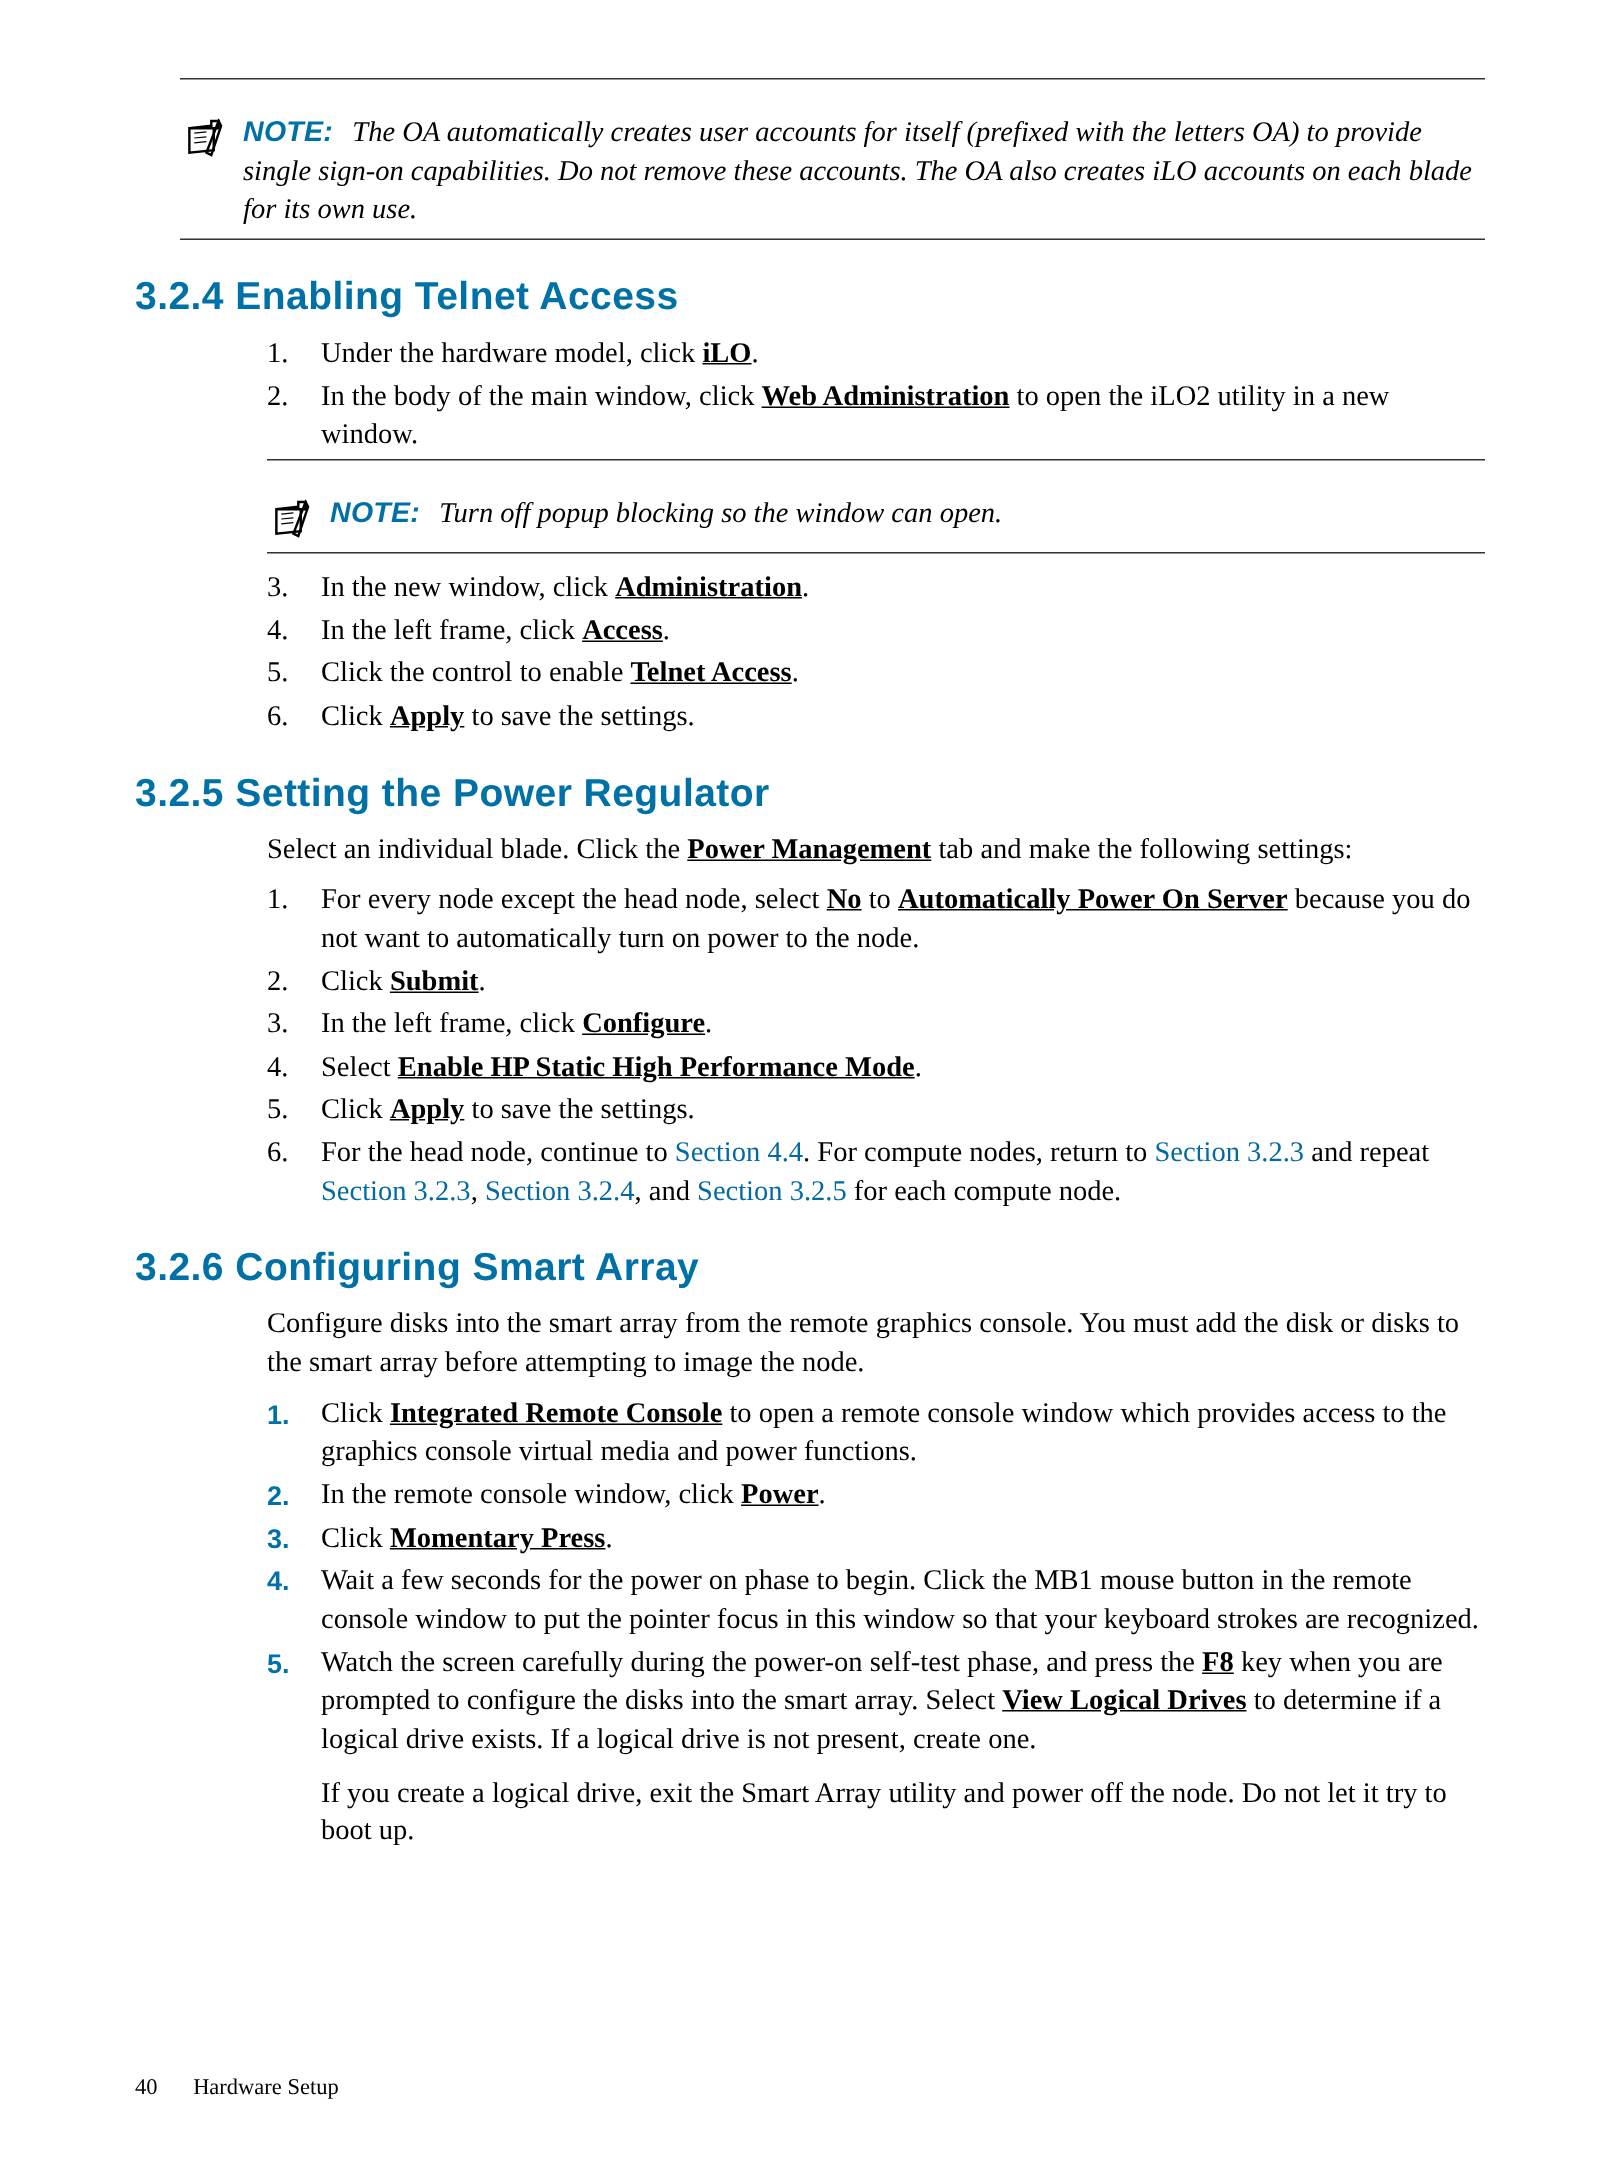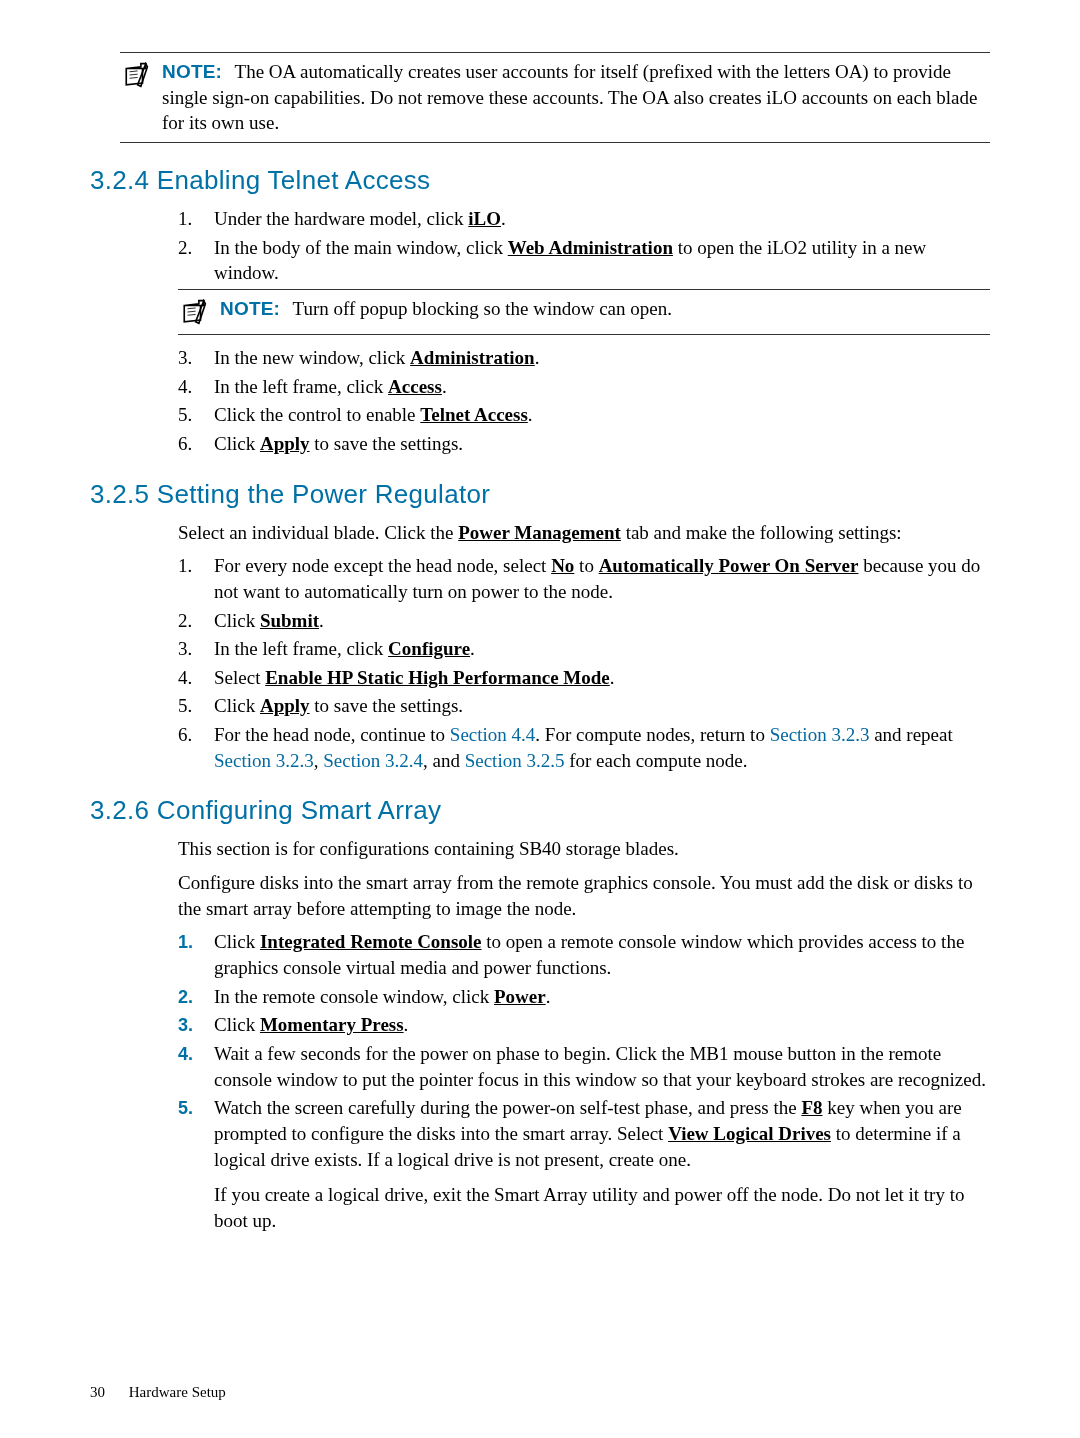--- a/index.html
+++ b/index.html
@@ -14,24 +14,25 @@
     color: #000;
     padding: 52px 90px 40px 90px;
     position: relative;
   }
 
   
   .note-block {
     margin: 0 0 10px 30px;
     border-top: 1px solid #333;
     border-bottom: 1px solid #333;
-    padding: 6px 0 6px 0;
+    padding: 23px 0 6px 0;
     display: flex;
     align-items: flex-start;
     gap: 10px;
+    font-style: italic;
   }
   .note-block .note-icon {
     flex: 0 0 32px;
     width: 32px;
     height: 32px;
     display: flex;
     align-items: center;
     justify-content: center;
   }
   .note-block .note-body { flex: 1; }
@@ -41,21 +42,21 @@
     color: #0071a6;
     letter-spacing: 0.2px;
     margin-right: 8px;
   }
   .note-text { }
 
   .content-indent { margin-left: 88px; }
 
   .h3 {
     font-family: "Futura", "Century Gothic", "Trebuchet MS", Arial, sans-serif;
-    font-weight: 400;
+    font-weight: 700;
     color: #0071a6;
     font-size: 26px;
     margin: 20px 0 8px 0;
     letter-spacing: 0.3px;
   }
 
   ol.num-list, ol.num-list-blue {
     margin: 4px 0 0 0;
     padding: 0;
     list-style: none;
@@ -194,21 +195,20 @@
     </li>
     <li>
       <div class="num">6.</div>
       <div class="txt"><span>For the head node, continue to </span><span class="link">Section 4.4</span><span>. For compute nodes, return to </span><span class="link">Section 3.2.3</span><span> and repeat </span><span class="link">Section 3.2.3</span><span>, </span><span class="link">Section 3.2.4</span><span>, and </span><span class="link">Section 3.2.5</span><span> for each compute node.</span></div>
     </li>
   </ol>
 </div>
 
 <div class="h3">3.2.6 Configuring Smart Array</div>
 <div class="content-indent">
-  <div class="para">This section is for configurations containing SB40 storage blades.</div>
   <div class="para">Configure disks into the smart array from the remote graphics console. You must add the disk or disks to the smart array before attempting to image the node.</div>
   <ol class="num-list-blue">
     <li>
       <div class="num">1.</div>
       <div class="txt"><span>Click </span><span class="bold">Integrated Remote Console</span><span> to open a remote console window which provides access to the graphics console virtual media and power functions.</span></div>
     </li>
     <li>
       <div class="num">2.</div>
       <div class="txt"><span>In the remote console window, click </span><span class="bold">Power</span><span>.</span></div>
     </li>
@@ -224,15 +224,15 @@
       <div class="num">5.</div>
       <div class="txt">
         <span>Watch the screen carefully during the power-on self-test phase, and press the </span><span class="bold">F8</span><span> key when you are prompted to configure the disks into the smart array. Select </span><span class="bold">View Logical Drives</span><span> to determine if a logical drive exists. If a logical drive is not present, create one.</span>
         <div class="sub-para">If you create a logical drive, exit the Smart Array utility and power off the node. Do not let it try to boot up.</div>
       </div>
     </li>
   </ol>
 </div>
 
 <div class="footer">
-  <span class="pn">30</span>
+  <span class="pn">40</span>
   <span>Hardware Setup</span>
 </div>
 
 </body></html>

